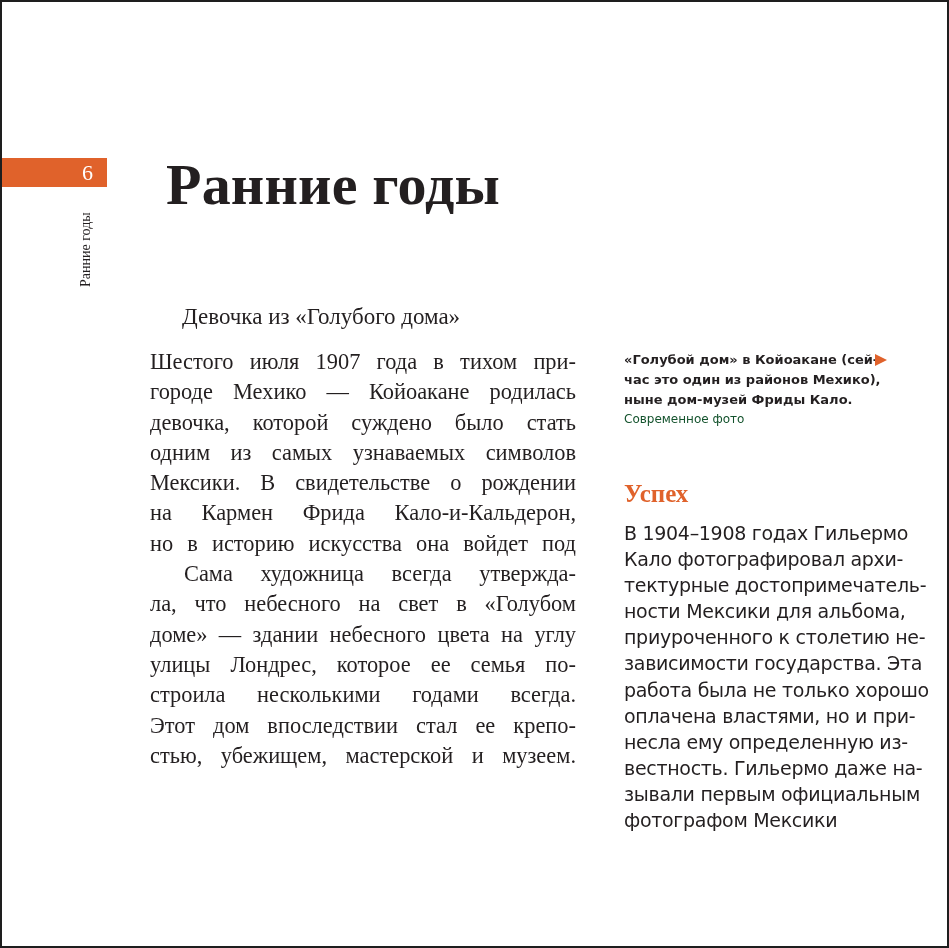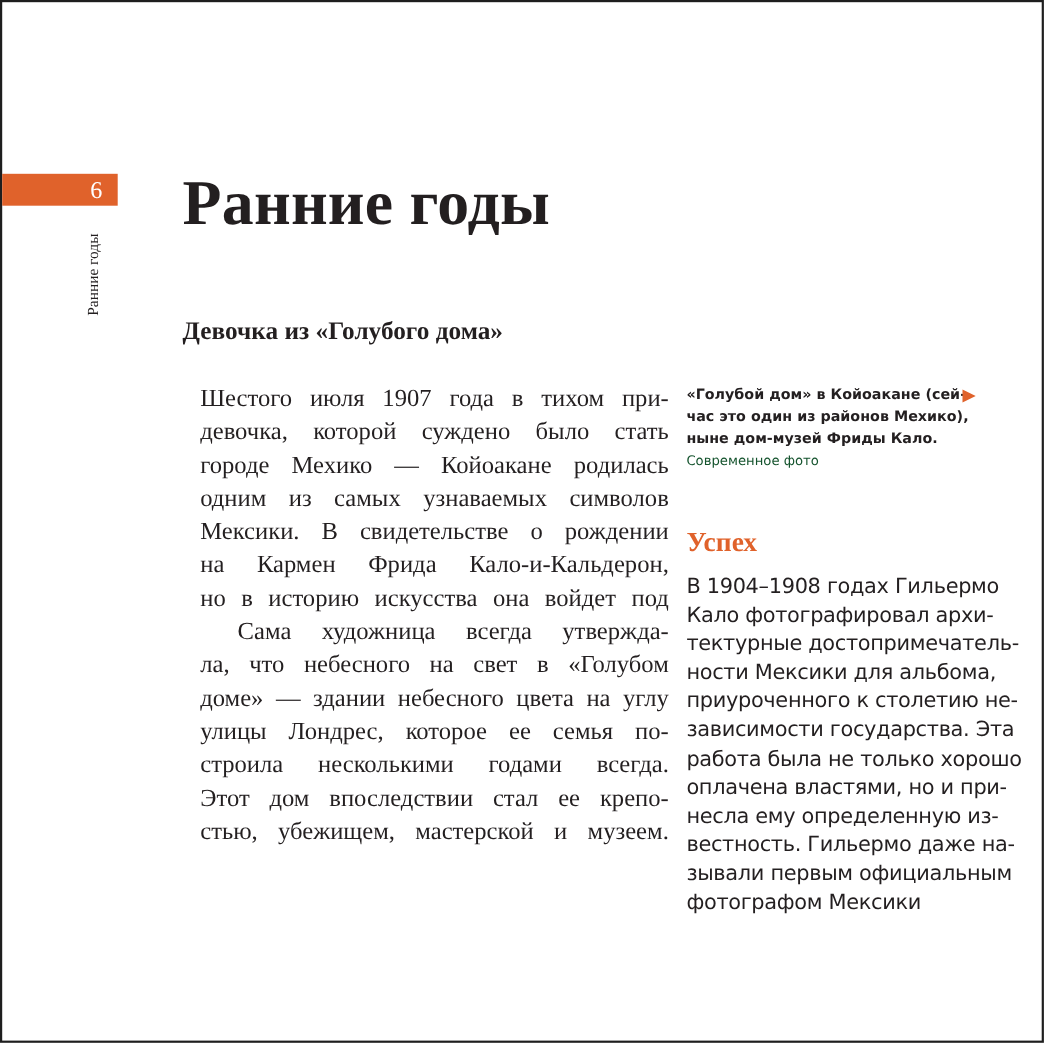--- a/index.html
+++ b/index.html
@@ -23,25 +23,25 @@
       transform-origin: 0 0; transform: rotate(-90deg);
       font-family: "Liberation Serif", serif; font-size: 14px; color: #231f20; white-space: nowrap;
     }
     .chapter-title {
       position: absolute; left: 164px; top: 148px;
       font-family: "Liberation Serif", serif; font-weight: bold; font-size: 58px; color: #231f20;
       line-height: 70px; margin: 0; letter-spacing: 0.2px;
     }
     .section-title {
       position: absolute; left: 164px; top: 283px;
-      font-family: "Liberation Serif", serif; font-weight: bold; font-size: 23px; color: #231f20;
-      line-height: 32px; margin: 0;
+      font-family: "Liberation Serif", serif; font-weight: normal; font-size: 23px; color: #231f20;
+      line-height: 32px; margin: 16px;
     }
     .body-text {
-      position: absolute; left: 180px; top: 345px; width: 426px;
+      position: absolute; left: 148px; top: 345px; width: 426px;
       font-family: "Liberation Serif", serif; font-size: 22.4px; color: #231f20;
       line-height: 30.3px;
     }
     .body-text .line { display: block; text-align: justify; text-align-last: justify; white-space: nowrap; height: 30.3px; }
     .body-text .line.last { text-align-last: left; }
     .body-text .line.indent { padding-left: 34px; }
     .caption {
       position: absolute; left: 622px; top: 348px; width: 245px;
       font-family: "DejaVu Sans", sans-serif; color: #231f20;
     }
@@ -74,22 +74,22 @@
   </div>
 
   <div class="running-head">Ранние годы</div>
 
   <h1 class="chapter-title">Ранние годы</h1>
 
   <h2 class="section-title">Девочка из «Голубого дома»</h2>
 
   <div class="body-text">
     <span class="line">Шестого июля 1907 года в тихом при-</span>
+    <span class="line">городе Мехико — Койоакане родилась</span>
     <span class="line">девочка, которой суждено было стать</span>
-    <span class="line">городе Мехико — Койоакане родилась</span>
     <span class="line">одним из самых узнаваемых символов</span>
     <span class="line">Мексики. В свидетельстве о рождении</span>
     <span class="line">на Кармен Фрида Кало-и-Кальдерон,</span>
     <span class="line">но в историю искусства она войдет под</span>
     <span class="line indent">Сама художница всегда утвержда-</span>
     <span class="line">ла, что небесного на свет в «Голубом</span>
     <span class="line">доме» — здании небесного цвета на углу</span>
     <span class="line">улицы Лондрес, которое ее семья по-</span>
     <span class="line">строила несколькими годами всегда.</span>
     <span class="line">Этот дом впоследствии стал ее крепо-</span>

